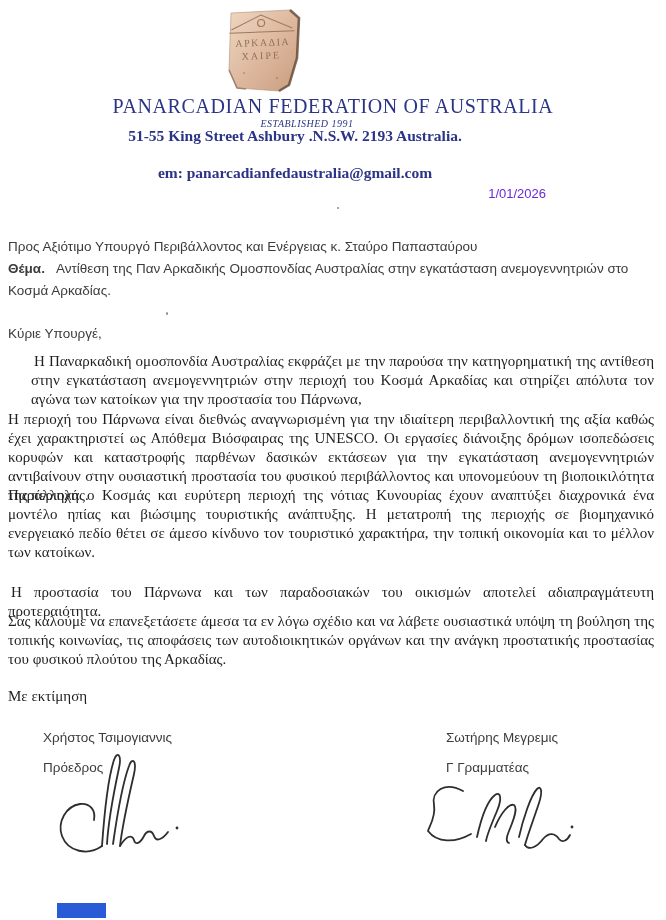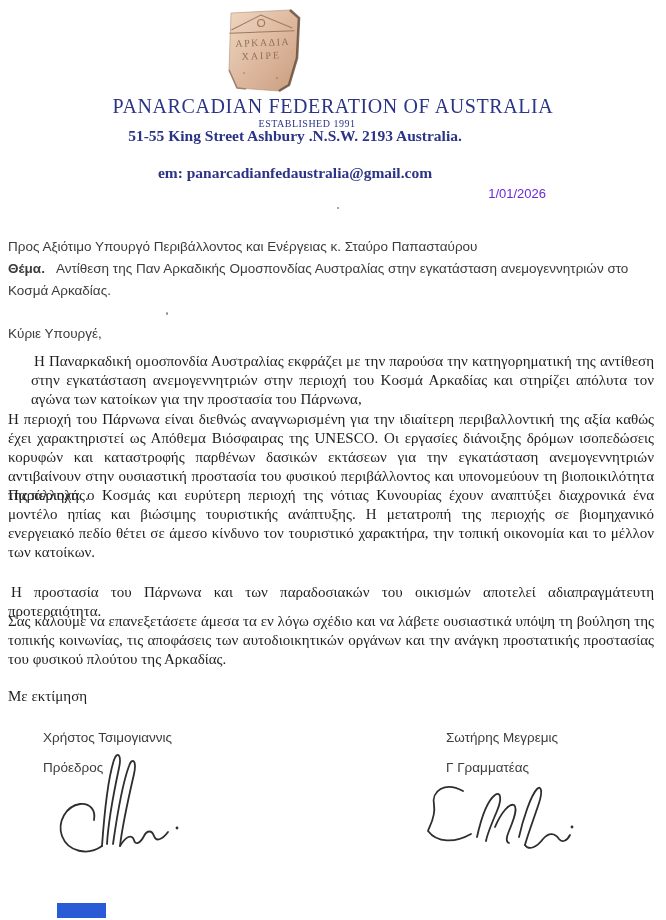--- a/index.html
+++ b/index.html
@@ -12,20 +12,21 @@
   .stele{position:absolute;left:222px;top:8px;width:84px;height:86px;}
   .org-title{
     position:absolute;left:0;top:96px;width:666px;text-align:center;
     font-family:"Liberation Serif",serif;font-weight:normal;font-size:20px;
     letter-spacing:0.6px;color:var(--brand,#2b3486);line-height:20px;
   }
   .established{
     position:absolute;left:0;top:118px;width:614px;text-align:center;
     font-family:"Liberation Serif",serif;font-size:10px;letter-spacing:0.5px;
     color:var(--brand,#2b3486);
+    font-style:italic;
   }
   .hline{
     position:absolute;left:0;width:590px;text-align:center;
     font-family:"Liberation Serif",serif;font-weight:bold;font-size:15.5px;
     color:var(--brand,#2b3486);line-height:18px;
   }
   .hline.address{top:127px;}
   .hline.phone{top:146px;}
   .hline.email{top:164px;}
   

